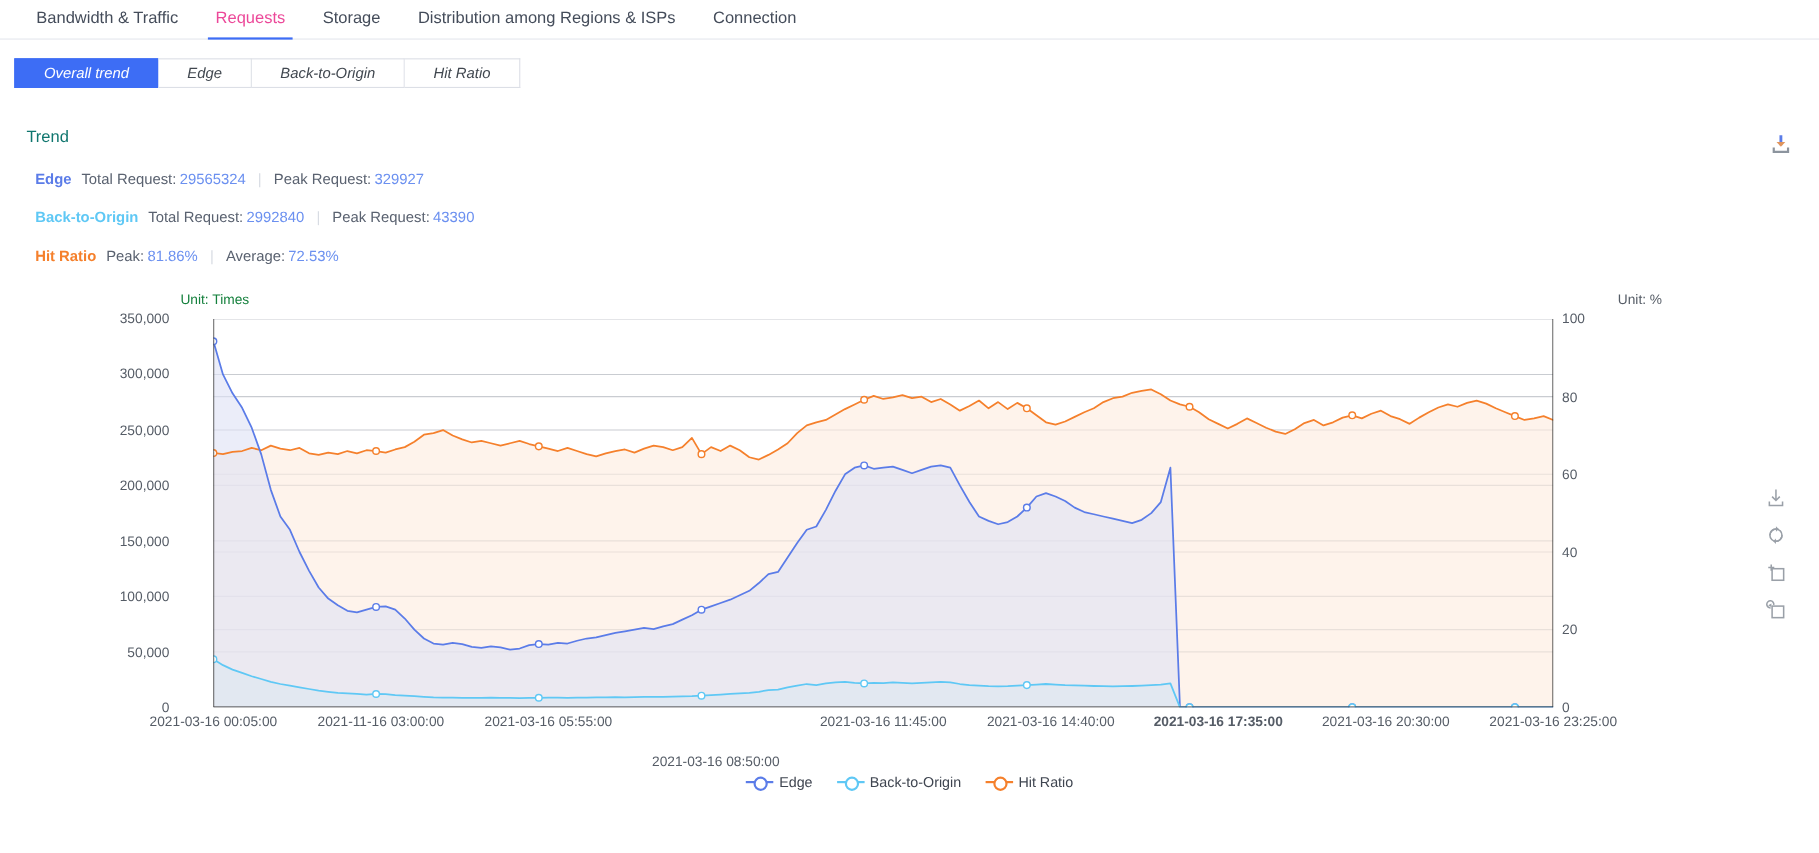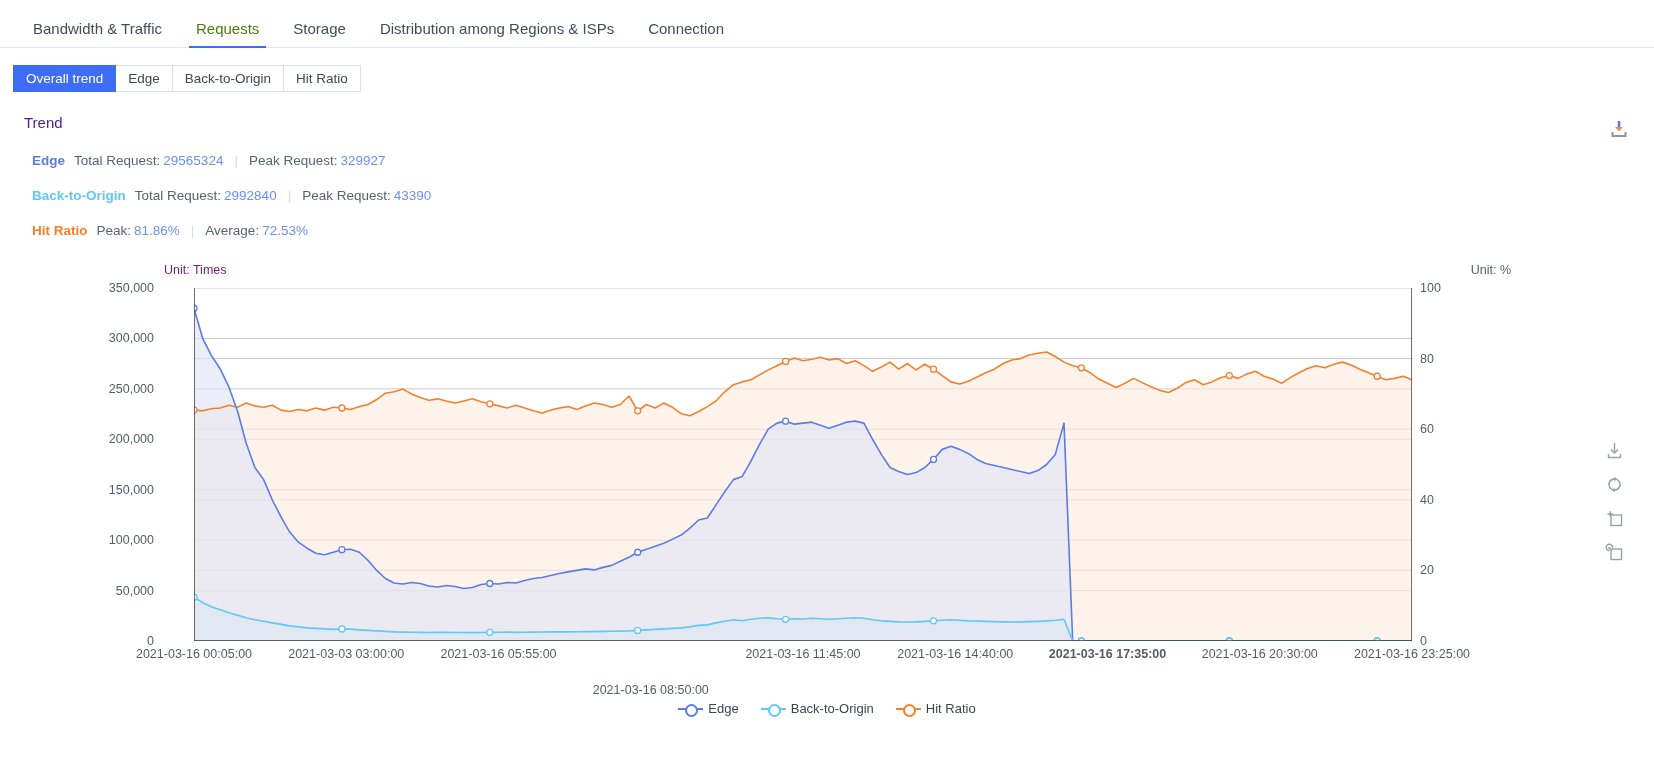--- a/index.html
+++ b/index.html
@@ -9,73 +9,74 @@
     background: #ffffff;
     font-family: "Liberation Sans", sans-serif;
     color: #333;
     overflow: hidden;
   }
 
   
   .tabbar {
     display: flex;
     align-items: flex-end;
-    height: 48px;
+    height: 36px;
     padding-left: 16px;
     border-bottom: 1px solid #e4e7ed;
     gap: 0px;
   }
   .tab {
     position: relative;
     font-size: 15px;
     color: #444c5a;
     padding: 0 17px 9px 17px;
     cursor: pointer;
     white-space: nowrap;
     line-height: 18px;
   }
-  .tab.active { color: #4d7c0f; }
+  .tab.active { color: #ec4899; }
   .tab.active::after {
     content: "";
     position: absolute;
     left: 10px; right: 10px; bottom: -1px;
     height: 2px;
     background: #3d6df5;
   }
 
   
   .segbar {
     display: flex;
     margin: 17px 0 0 13px;
     height: 27px;
   }
   .seg {
     display: flex; align-items: center; justify-content: center;
-    padding: 0 12px;
+    padding: 0 26px;
     font-size: 13.5px;
     color: #40474f;
     background: #fff;
     border: 1px solid #dcdfe6;
     border-left-width: 0;
     cursor: pointer;
     white-space: nowrap;
+    font-style: italic;
   }
   .seg:first-child { border-left-width: 1px; }
   .seg.active {
     background: #3d6df5;
     border-color: #3d6df5;
     color: #fff;
   }
 
   
   .panel { position: relative; padding: 0 16px; }
   .panel-title {
     font-size: 15px;
-    color: #4c1d95;
-    margin: 22px 0 0 8px;
+    color: #0f766e;
+    margin: 36px 0 0 8px;
   }
   .dl-top {
     position: absolute;
     right: 24px; top: 4px;
     width: 22px; height: 22px;
     cursor: pointer;
   }
 
   
   .summary { margin: 22px 0 0 16px; font-size: 13.5px; }
@@ -89,21 +90,21 @@
   .sep { color: #d8dce3; margin: 0 11px; }
 
   
   .chart-wrap {
     position: relative;
     margin-top: 24px;
     height: 480px;
   }
   .unit-left {
     position: absolute; left: 148px; top: 0;
-    font-size: 12.5px; color: #701a75;
+    font-size: 12.5px; color: #15803d;
   }
   .unit-right {
     position: absolute; right: 127px; top: 0;
     font-size: 12.5px; color: #555c66;
   }
   .plot {
     position: absolute;
     left: 178px; top: 25px;
     width: 1218px; height: 353px;
   }
@@ -327,21 +328,21 @@
       <div class="ylab ylab-l" style="top: 125.857px;">250,000</div>
       <div class="ylab ylab-l" style="top: 75.4286px;">300,000</div>
       <div class="ylab ylab-l" style="top: 25px;">350,000</div>
       <div class="ylab ylab-r" style="top: 378px;">0</div>
       <div class="ylab ylab-r" style="top: 307.4px;">20</div>
       <div class="ylab ylab-r" style="top: 236.8px; text-align: center;">40</div>
       <div class="ylab ylab-r" style="top: 166.2px;">60</div>
       <div class="ylab ylab-r" style="top: 95.6px;">80</div>
       <div class="ylab ylab-r" style="top: 25px;">100</div>
       <div class="xlab" style="left: 178px;">2021-03-16 00:05:00</div>
-      <div class="xlab" style="left: 330.25px;">2021-03-03 03:00:00</div>
+      <div class="xlab" style="left: 330.25px;">2021-11-16 03:00:00</div>
       <div class="xlab" style="left: 482.5px;">2021-03-16 05:55:00</div>
       <div class="xlab" style="left: 634.75px; margin-top: 36px;">2021-03-16 08:50:00</div>
       <div class="xlab" style="left: 787px;">2021-03-16 11:45:00</div>
       <div class="xlab" style="left: 939.25px;">2021-03-16 14:40:00</div>
       <div class="xlab" style="left: 1091.5px; font-weight: bold;">2021-03-16 17:35:00</div>
       <div class="xlab" style="left: 1243.75px;">2021-03-16 20:30:00</div>
       <div class="xlab" style="left: 1396px;">2021-03-16 23:25:00</div>
     </div>
 </div>
 

